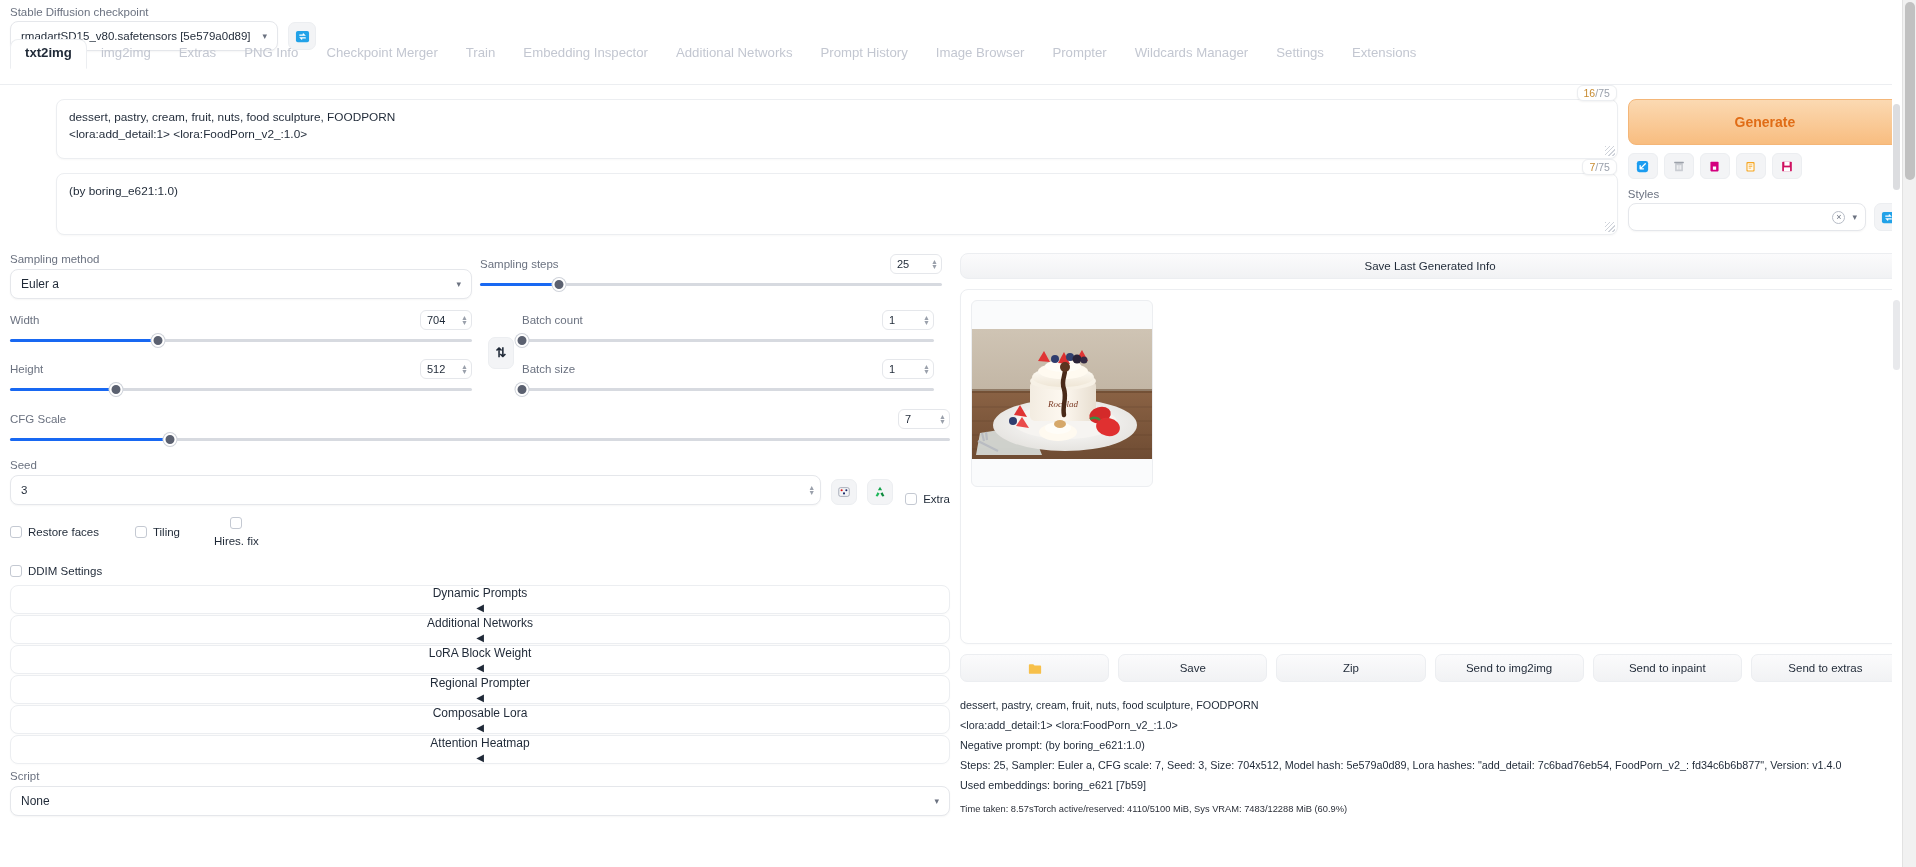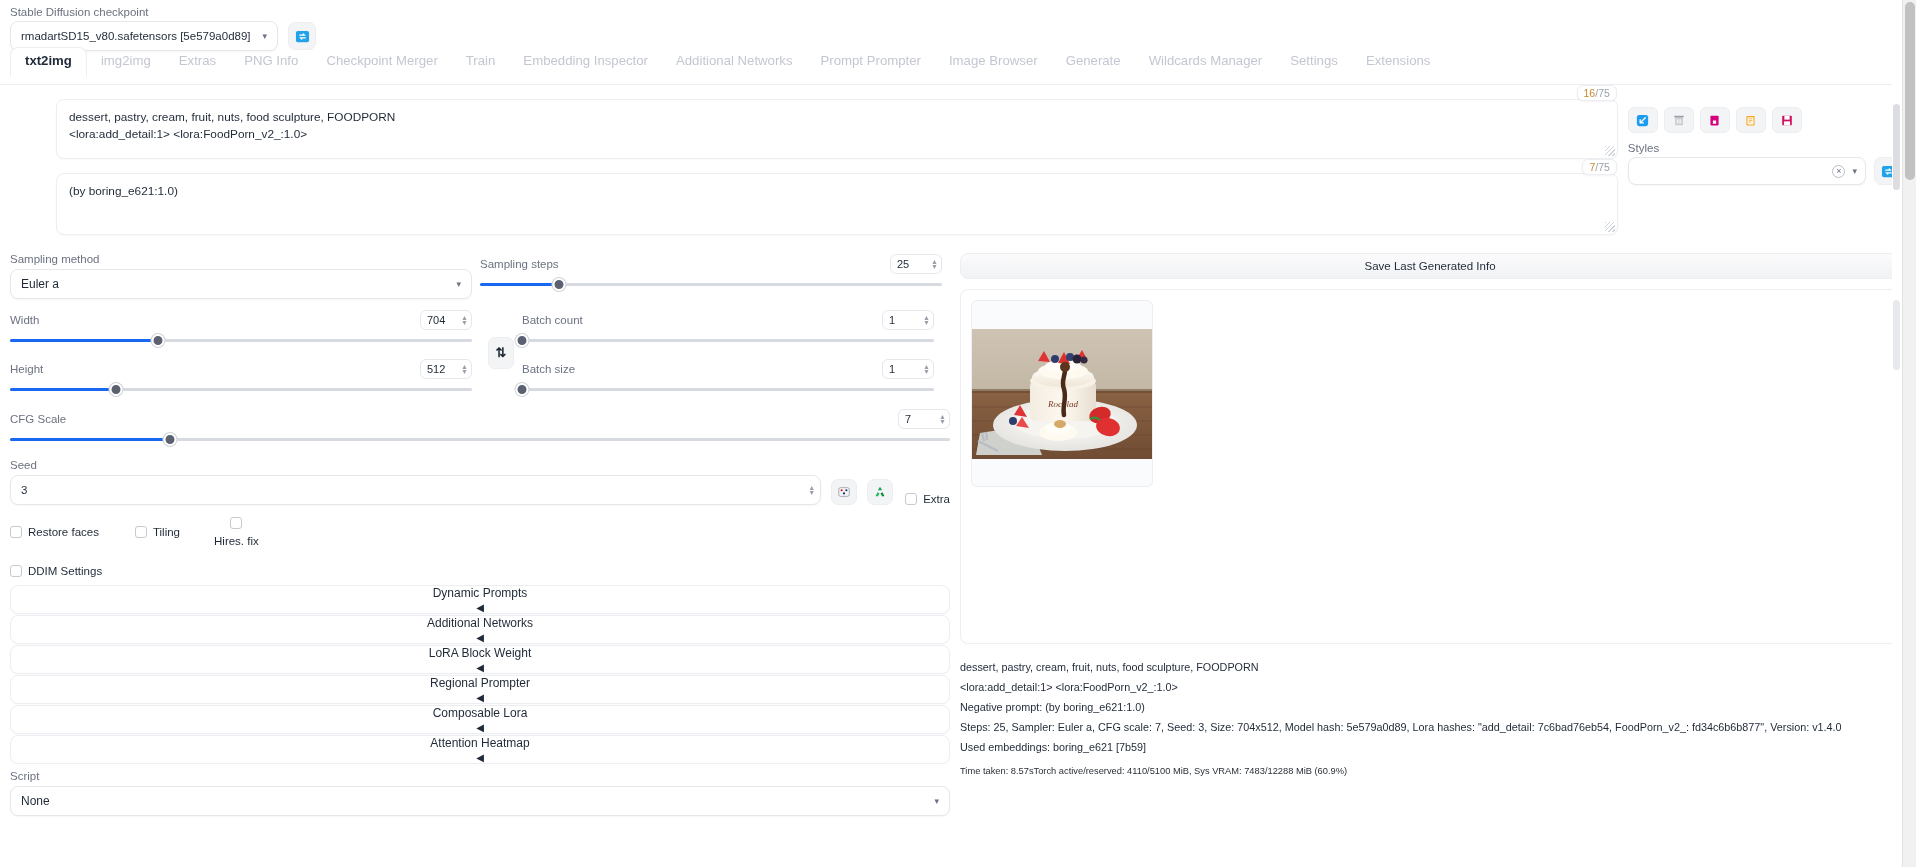--- a/index.html
+++ b/index.html
@@ -26,21 +26,21 @@
   }
   .ckpt-select .caret { color: #6b7280; font-size: 9px; }
   .icon-btn {
     width: 28px; height: 28px; border-radius: 7px; background: #f3f4f6;
     border: 1px solid #eceef1; display: flex; align-items: center;
     justify-content: center; cursor: pointer;
   }
 
   
   .tabs {
-    display: flex; align-items: flex-end; gap: 0; padding: 8px 0 8px 10px;
+    display: flex; align-items: flex-end; gap: 0; padding: 8px 0 16px 10px;
     border-bottom: 1px solid #eceef1; height: 34px;
   }
   .tab {
     padding: 5px 14px 8px 14px; font-size: 13.2px; color: #c3c7d1;
     cursor: pointer; white-space: nowrap;
   }
   .tab.active {
     color: #1f2937; font-weight: bold; background: #fff;
     border: 1px solid #eceef1; border-bottom: 1px solid #fff;
     border-radius: 8px 8px 0 0; margin-bottom: -1px;
@@ -236,23 +236,23 @@
 
   <div class="tabs">
     <div class="tab active">txt2img</div>
     <div class="tab">img2img</div>
     <div class="tab">Extras</div>
     <div class="tab">PNG Info</div>
     <div class="tab">Checkpoint Merger</div>
     <div class="tab">Train</div>
     <div class="tab">Embedding Inspector</div>
     <div class="tab">Additional Networks</div>
-    <div class="tab">Prompt Prompter</div>
+    <div class="tab">Prompt History</div>
     <div class="tab">Image Browser</div>
-    <div class="tab">Generate</div>
+    <div class="tab">Prompter</div>
     <div class="tab">Wildcards Manager</div>
     <div class="tab">Settings</div>
     <div class="tab">Extensions</div>
   </div>
 
   <div class="prompt-area" style="padding:14px 14px 0 12px;">
     <div class="prompt-col">
       <div class="tbox pos">
         <div class="counter">
           <span>16</span><span class="den">/75</span>
@@ -264,20 +264,21 @@
       <div class="tbox neg">
         <div class="counter">
           <span>7</span><span class="den">/75</span>
         </div>
         <div class="line">(by boring_e621:1.0)</div>
         <div class="resize-grip"></div>
       </div>
     </div>
 
     <div class="gen-col">
+      <div class="generate-btn">Generate</div>
       <div class="gen-icons">
         <div class="icon-btn">
           <svg width="15" height="15" viewBox="0 0 16 16">
             <rect x="2" y="2" width="12" height="12" rx="2.5" fill="#1a9cf0"></rect>
             <path d="M11 5L5.5 10.5M5.5 10.5V7M5.5 10.5H9" stroke="#fff" stroke-width="1.4" fill="none" stroke-linecap="round"></path>
           </svg>
         </div>
         <div class="icon-btn">
           <svg width="14" height="15" viewBox="0 0 16 16">
             <rect x="3.5" y="4" width="9" height="9.5" rx="1" fill="#c9ccd2"></rect>
@@ -607,20 +608,32 @@
               <g stroke="#b9bcc2" stroke-width="2.2" fill="none">
                 <path d="M6 112 L26 122"></path>
                   <path d="M10 104 L12 112"></path>
                   <path d="M14 103 L15 111"></path>
               </g>
             </svg>
           </div>
         </div>
       </div>
 
+      <div class="actions">
+        <div class="act-btn">
+          <svg width="14" height="13" viewBox="0 0 16 14">
+            <path d="M1 3a1 1 0 011-1h4l1.5 1.6H14a1 1 0 011 1V12a1 1 0 01-1 1H2a1 1 0 01-1-1z" fill="#f7c04a"></path>
+          </svg>
+        </div>
+        <div class="act-btn">Save</div>
+        <div class="act-btn">Zip</div>
+        <div class="act-btn">Send to img2img</div>
+        <div class="act-btn">Send to inpaint</div>
+        <div class="act-btn">Send to extras</div>
+      </div>
 
       <div class="infoblock">
         <div>dessert, pastry, cream, fruit, nuts, food sculpture, FOODPORN</div>
         <div>&lt;lora:add_detail:1&gt; &lt;lora:FoodPorn_v2_:1.0&gt;</div>
         <div>Negative prompt: (by boring_e621:1.0)</div>
         <div>Steps: 25, Sampler: Euler a, CFG scale: 7, Seed: 3, Size: 704x512, Model hash: 5e579a0d89, Lora hashes: "add_detail: 7c6bad76eb54, FoodPorn_v2_: fd34c6b6b877", Version: v1.4.0</div>
         <div>Used embeddings: boring_e621 [7b59]</div>
         <div class="small">Time taken: 8.57sTorch active/reserved: 4110/5100 MiB, Sys VRAM: 7483/12288 MiB (60.9%)</div>
       </div>
     </div>

